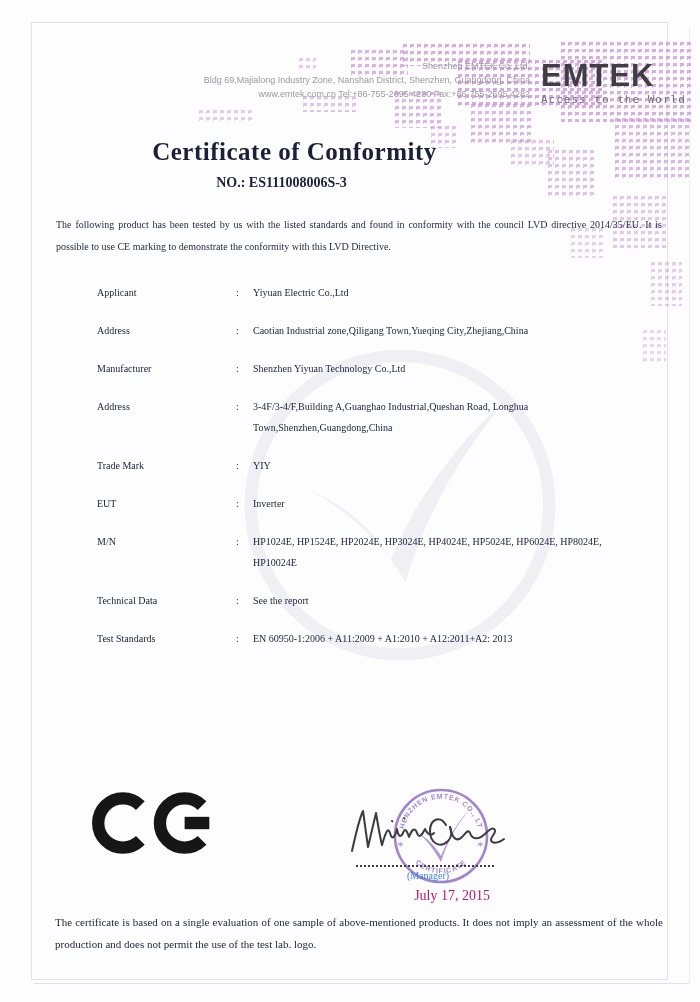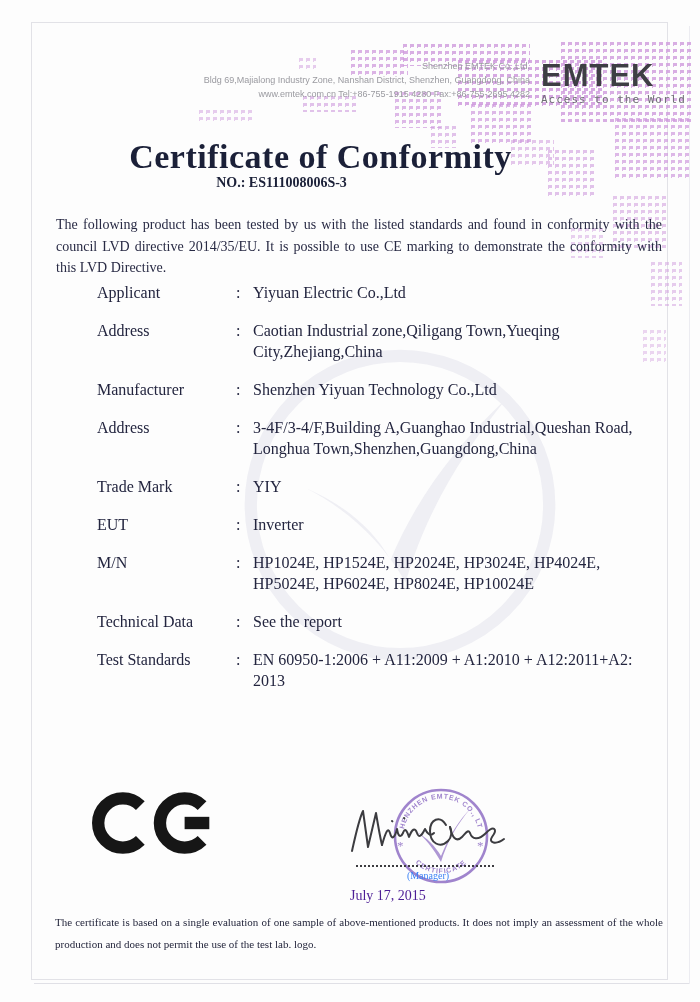--- a/index.html
+++ b/index.html
@@ -29,52 +29,52 @@
     font-family:"Liberation Sans",sans-serif;font-weight:bold;font-size:31px;line-height:32px;
     color:#3e3e44;letter-spacing:1px;transform:scaleY(1.02);
   }
   .logo-tagline{
     font-family:"DejaVu Sans Mono",monospace;font-size:11px;color:#6e6e74;letter-spacing:1px;margin-top:1px;
   }
 
   
   .title{
     position:absolute;left:0;top:138px;width:589px;text-align:center;
-    font-size:34px;font-weight:bold;color:#1b2038;letter-spacing:0.5px;padding-left:26px;
+    font-size:25px;font-weight:bold;color:#1b2038;letter-spacing:0.5px;
   }
   .cert-no{
     position:absolute;left:0;top:175px;width:563px;text-align:center;
     font-size:14px;font-weight:bold;color:#1b2038;
   }
 
   
   .intro{
     position:absolute;left:56px;top:214px;width:606px;
-    font-size:14px;line-height:21.5px;text-align:justify;color:#282a44;
+    font-size:10px;line-height:21.5px;text-align:justify;color:#282a44;
   }
 
   
   .fields{position:absolute;left:97px;top:282px;width:548px;}
-  .field-row{display:flex;margin-bottom:17px;font-size:16px;line-height:21px;color:#23253f;}
+  .field-row{display:flex;margin-bottom:17px;font-size:10px;line-height:21px;color:#23253f;}
   .f-label{width:139px;flex-shrink:0;}
   .f-colon{width:17px;flex-shrink:0;}
   .f-value{width:380px;}
 
   
   .watermark{position:absolute;left:230px;top:335px;width:340px;height:340px;opacity:1;}
 
   
   .ce-mark{position:absolute;left:92px;top:786px;width:142px;height:74px;}
 
   
   .stamp{position:absolute;left:374px;top:769px;width:134px;height:134px;opacity:0.9;}
   .signature{position:absolute;left:346px;top:803px;width:170px;height:60px;}
   .sig-dotline{position:absolute;left:356px;top:862px;width:138px;height:3px;border-bottom:2px dotted #3c3c40;}
   .sig-role{position:absolute;left:358px;top:870px;width:140px;text-align:center;font-size:10px;color:#3b82f6;}
-  .sig-date{position:absolute;left:350px;top:888px;width:140px;text-align:left;font-size:14px;color:#4c1d95;}
+  .sig-date{position:absolute;left:350px;top:888px;width:140px;text-align:right;font-size:14px;color:#be185d;}
 
   
   .footer{
     position:absolute;left:55px;top:911px;width:608px;
     font-size:11px;line-height:22px;color:#24263c;text-align:justify;
   }
 </style>
 </head>
 <body>
 
@@ -105,21 +105,21 @@
   </div>
 
   <svg class="watermark" viewBox="0 0 360 360">
     <circle cx="180" cy="180" r="158" fill="none" stroke="#efeff4" stroke-width="13"></circle>
     <path d="M80,162 C122,180 152,206 170,238 C196,176 236,120 292,68 C242,130 206,192 186,262 C160,216 120,182 80,162 Z" fill="#efeff4"></path>
   </svg>
 
   <div class="header-info">
     <div>Shenzhen EMTEK Co.,Ltd.</div>
     <div>Bldg 69,Majialong Industry Zone, Nanshan District, Shenzhen, Guangdong, China</div>
-    <div>www.emtek.com.cn   Tel:+86-755-1915 4280   Fax:+86-755-2695 4282</div>
+    <div>www.emtek.com.cn   Tel:+86-755-2695 4280   Fax:+86-755-2695 4282</div>
   </div>
   <div class="logo">
     <div class="logo-text">EMTEK</div>
     <div class="logo-tagline">Access to the World</div>
   </div>
 
   <div class="title">Certificate of Conformity</div>
   <div class="cert-no">NO.: ES111008006S-3</div>
 
   <div class="intro">The following product has been tested by us with the listed standards and found in conformity with the council LVD directive 2014/35/EU. It is possible to use CE marking to demonstrate the conformity with this LVD Directive.</div>

